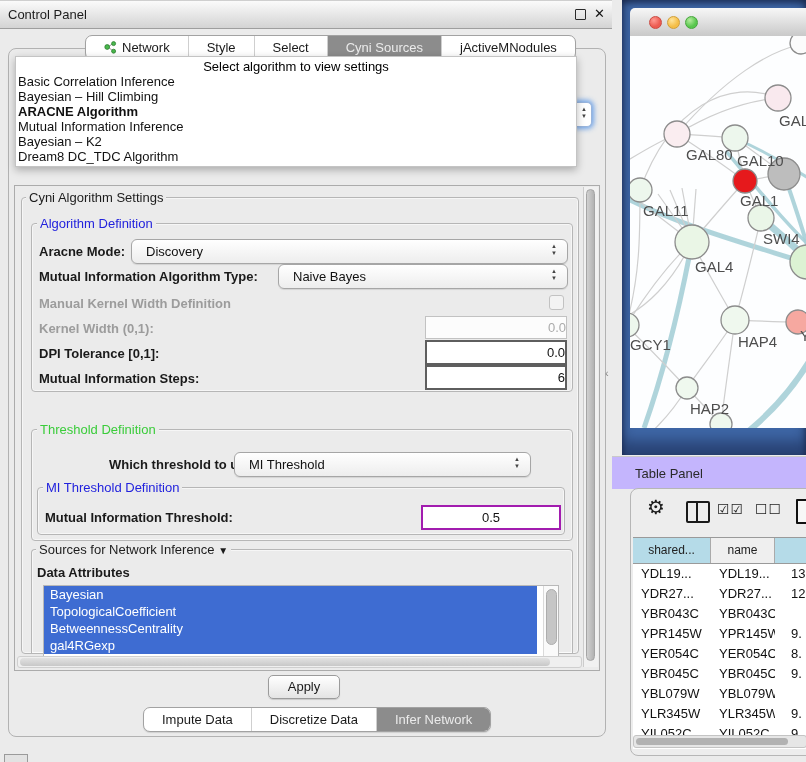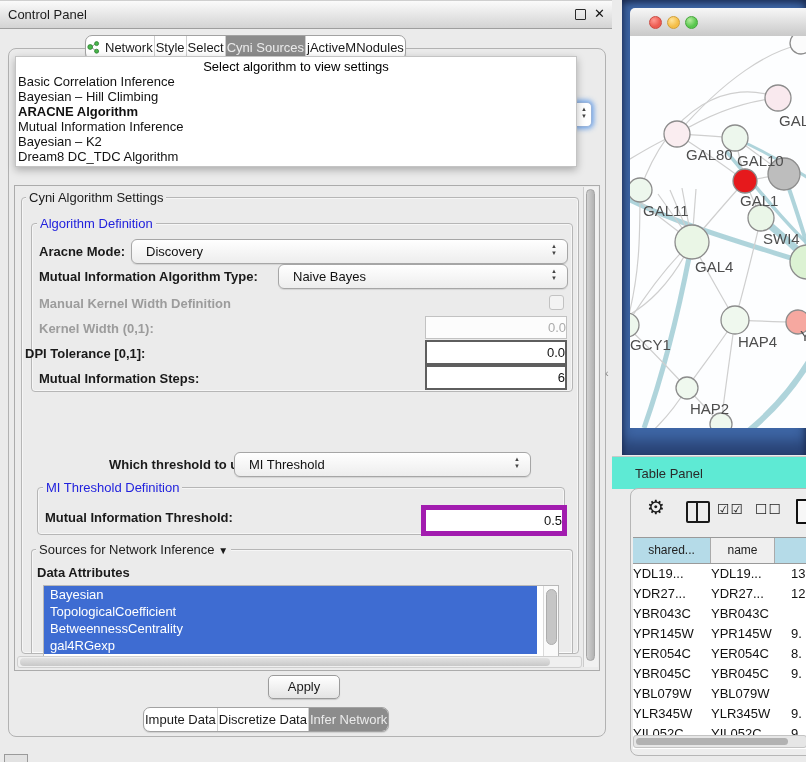--- a/index.html
+++ b/index.html
@@ -12,21 +12,21 @@
 
   
   .cp-titlebar{left:0;top:5;width:612px;height:27px;
     background:linear-gradient(#FBFBFB,#D3D3D3);
     border-top:1px solid #CFCFCF;border-bottom:1px solid #9E9E9E;}
   .cp-title{position:absolute;left:8px;top:6px;font-size:13px;color:#1C1C1C;}
   .ico-float{position:absolute;right:26px;top:8px;width:9px;height:9px;border:1.5px solid #2A2A2A;border-radius:1px;}
   .ico-close{position:absolute;right:7px;top:5px;font-size:13px;font-weight:bold;color:#111;}
 
   .tabbar{display:inline-flex;background:#FFF;border:1px solid #A2A2A2;border-radius:7px;overflow:hidden;height:23px;box-shadow:0 1px 1px rgba(0,0,0,.12);}
-  .tabbar .tab{display:flex;align-items:center;padding:0 1px;font-size:13px;color:#1A1A1A;border-left:1px solid #CFCFCF;white-space:nowrap;}
+  .tabbar .tab{display:flex;align-items:center;padding:0 18px;font-size:13px;color:#1A1A1A;border-left:1px solid #CFCFCF;white-space:nowrap;}
   .tabbar .tab:first-child{border-left:none;}
   .tabbar .tab.sel{background:#8C8C8C;color:#EBEBEB;}
   .tabbar .tab .net-ic{margin-right:5px;display:inline-block;line-height:0;}
   #cp-tabs{left:85px;top:35px;z-index:5;}
   #bottom-tabs{left:143px;top:707px;z-index:5;}
 
   .cp-body{left:8px;top:48px;width:596px;height:687px;background:#EBEBEB;
     border:1px solid #B2B2B2;border-radius:8px;}
 
   
@@ -53,21 +53,21 @@
   .lbl.dis{color:#9C9C9C;}
   .combo{position:absolute;height:23px;border:1px solid #A6A6A6;border-radius:6px;
     background:linear-gradient(#FFFFFF,#EDEDED);box-shadow:0 1px 1px rgba(0,0,0,.1);}
   .combo .ctext{position:absolute;left:14px;top:4px;font-size:13px;color:#111;white-space:nowrap;}
   .combo .arrows{position:absolute;right:9px;top:3px;}
   .arrows{display:block;width:8px;text-align:center;}
   .arrows span{display:block;font-size:6px;line-height:7px;color:#444;}
   .tfield{position:absolute;height:21px;background:#FFF;font-size:13px;color:#111;
     text-align:right;line-height:21px;box-sizing:content-box;}
   .tfield.strong{border:2px solid #5E5E5E;}
-  .tfield.soft{border:5px solid #a21caf;}
+  .tfield.soft{border:2px solid #a21caf;text-align:center;}
   .tfield.dis{border:1px solid #C2C2C2;background:#FCFCFC;color:#ABABAB;}
   .chk-dis{position:absolute;width:13px;height:13px;border:1px solid #C2C2C2;border-radius:3px;background:#F3F3F3;}
   .tri{font-size:10px;color:#1A1A1A;}
 
   
   .attr-list{position:absolute;left:28px;top:399px;width:514px;height:70px;background:#FFF;border:1px solid #B8B8B8;overflow:hidden;}
   .attr-item{height:17px;line-height:17px;padding-left:6px;font-size:13px;color:#FFF;background:#3E6CD2;width:487px;}
   .attr-scroll{position:absolute;right:0;top:0;width:14px;height:100%;background:#FAFAFA;border-left:1px solid #DADADA;}
   .attr-thumb{position:absolute;right:1px;top:3px;width:11px;height:56px;background:#C6C6C6;border:1px solid #ADADAD;border-radius:6px;box-sizing:border-box;}
 
@@ -88,35 +88,35 @@
   .net-titlebar{position:absolute;left:8px;top:8px;width:176px;height:28px;
     background:linear-gradient(#F7F7F7,#C9C9C9);border-bottom:1px solid #8C8C8C;border-radius:5px 0 0 0;}
   .tl{position:absolute;top:8px;width:13px;height:13px;border-radius:50%;box-sizing:border-box;}
   .tl.red{left:19px;background:radial-gradient(circle at 35% 30%,#FF9A92,#EC5B51 60%);border:1px solid #CB4A41;}
   .tl.yellow{left:37px;background:radial-gradient(circle at 35% 30%,#FFE49A,#F5BE47 60%);border:1px solid #D29F37;}
   .tl.green{left:55px;background:radial-gradient(circle at 35% 30%,#B5EC9E,#59C74E 60%);border:1px solid #46A63C;}
   .net-canvas{position:absolute;left:8px;top:36px;width:176px;height:392px;background:#FDFEFF;overflow:hidden;}
   .net-canvas svg{display:block;}
 
   
-  .tp-titlebar{left:612px;top:456px;width:194px;height:32px;background:#5eead4;border-top:1px solid #C9C9C9;}
+  .tp-titlebar{left:612px;top:456px;width:194px;height:32px;background:#c4b5fd;border-top:1px solid #C9C9C9;}
   .tp-title{position:absolute;left:23px;top:9px;font-size:13px;color:#2A2A2A;}
   .tp-body{left:630px;top:488px;width:180px;height:268px;background:#EDEDED;
     border:1px solid #B6B6B6;border-radius:8px 0 0 8px;overflow:hidden;box-sizing:border-box;}
   .ico-gear{position:absolute;left:16px;top:6px;font-size:20px;color:#1A1A1A;}
   .ico-split{position:absolute;left:55px;top:12px;width:20px;height:18px;border:2px solid #1A1A1A;border-radius:2px;}
   .ico-split .bar{position:absolute;left:8px;top:0;width:0;height:18px;border-left:2px solid #1A1A1A;}
   .ico-cb{position:absolute;top:12px;font-size:14px;color:#222;letter-spacing:1px;white-space:nowrap;}
   .ico-page{position:absolute;left:165px;top:10px;width:15px;height:21px;border:2px solid #111;border-radius:1px;background:#F7F7F7;}
   .grid{position:absolute;left:2px;top:48px;width:176px;height:212px;background:#FFF;overflow:hidden;}
   .thead{display:flex;height:25px;border-top:1px solid #9A9A9A;border-bottom:1px solid #9A9A9A;}
   .th{box-sizing:border-box;border-right:1px solid #AAA;font-size:12px;color:#222;text-align:center;line-height:24px;background:#EFEFEF;flex:none;}
   .th.hl{background:#B5DBE8;}
   .trow{display:flex;height:20px;}
-  .td{box-sizing:border-box;font-size:13px;color:#111;line-height:20px;white-space:nowrap;overflow:hidden;flex:none;}
+  .td{box-sizing:border-box;font-size:13px;color:#111;line-height:20px;padding-left:8px;white-space:nowrap;overflow:hidden;flex:none;}
   .tp-hscroll{position:absolute;left:2px;top:246px;width:174px;height:13px;background:#E6E6E6;border:1px solid #C4C4C4;border-radius:3px;box-sizing:border-box;}
   .tp-hthumb{position:absolute;left:2px;top:2px;width:152px;height:7px;background:#B2B2B2;border-radius:4px;}
 </style>
 </head>
 <body>
 
 <div class="abs cp-titlebar">
   <span class="cp-title">Control Panel</span>
   <span class="ico-float"></span>
   <span class="ico-close">✕</span>
@@ -190,26 +190,29 @@
     <span class="ctext">Naive Bayes</span>
     <span class="arrows">
         <span>▲</span>
         <span>▼</span>
       </span>
   </div>
   <span class="lbl dis" style="left:24px;top:110px;">Manual Kernel Width Definition</span>
   <span class="chk-dis" style="left:534px;top:109px;"></span>
   <span class="lbl dis" style="left:24px;top:135px;">Kernel Width (0,1):</span>
   <div class="tfield dis" style="left:410px;top:130px;width:140px;">0.0</div>
-  <span class="lbl" style="left:10px;top:160px;">DPI Tolerance [0,1]:</span>
+  <span class="lbl" style="left:24px;top:160px;">DPI Tolerance [0,1]:</span>
   <div class="tfield strong" style="left:410px;top:154px;width:138px;">0.0</div>
   <span class="lbl" style="left:24px;top:185px;">Mutual Information Steps:</span>
   <div class="tfield strong" style="left:410px;top:179px;width:138px;">6</div>
 
 
+  <div class="groupbox" style="left:16px;top:243px;width:540px;height:110px;">
+    <span class="grp-title t-green" style="left:5px;top:-8px;">Threshold Definition</span>
+  </div>
   <span class="lbl" style="left:70px;top:271px;margin-left:24px;">Which threshold to use:</span>
   <div class="combo" style="left:219px;top:266px;width:295px;">
     <span class="ctext">MI Threshold</span>
     <span class="arrows">
         <span>▲</span>
         <span>▼</span>
       </span>
   </div>
   <div class="groupbox" style="left:22px;top:301px;width:526px;height:46px;">
     <span class="grp-title t-blue" style="left:5px;top:-8px;">MI Threshold Definition</span>

